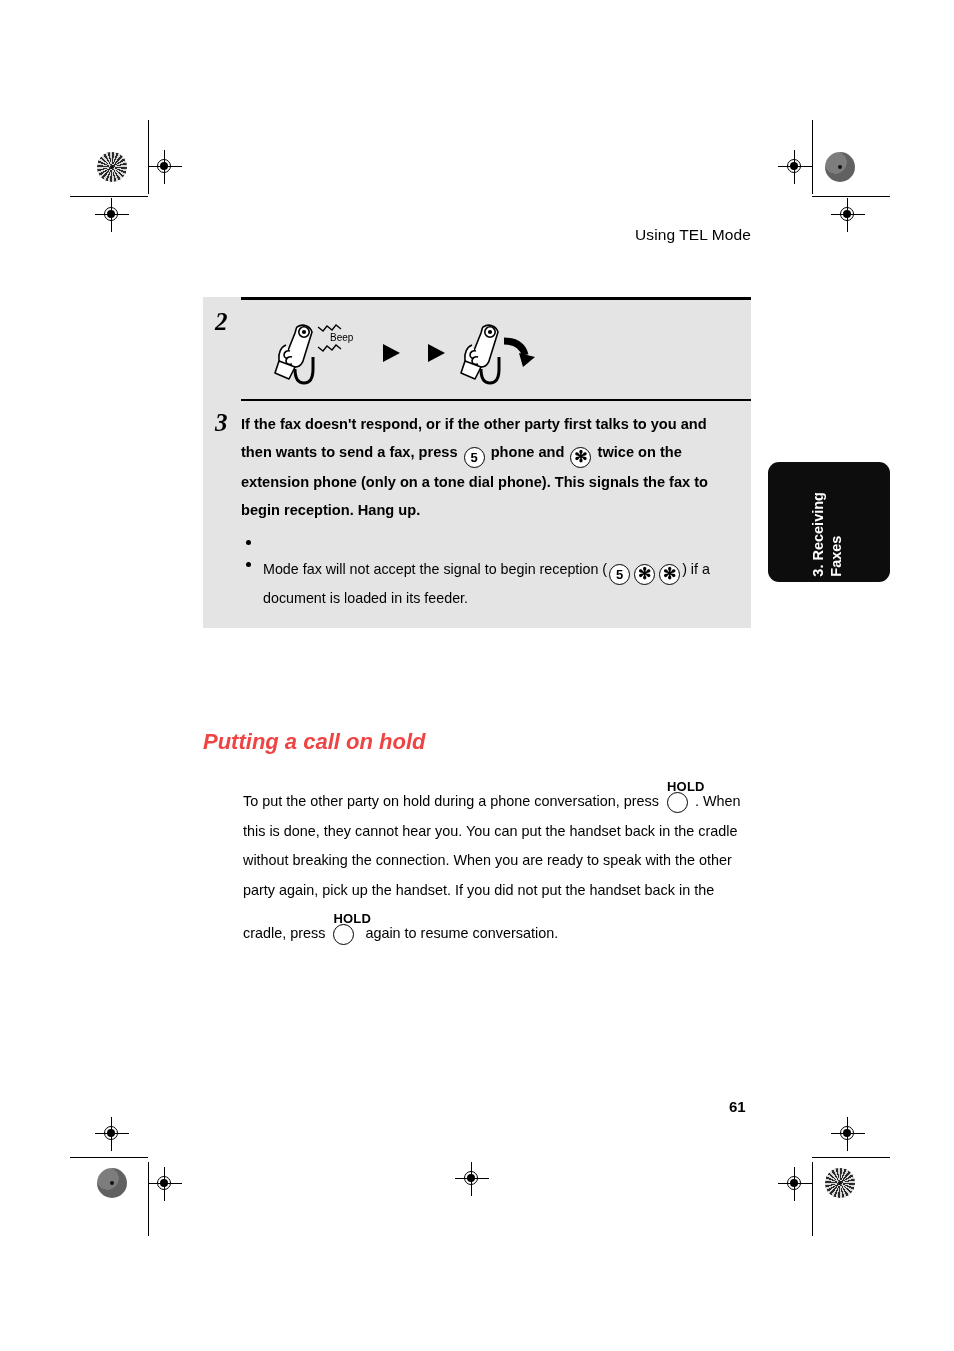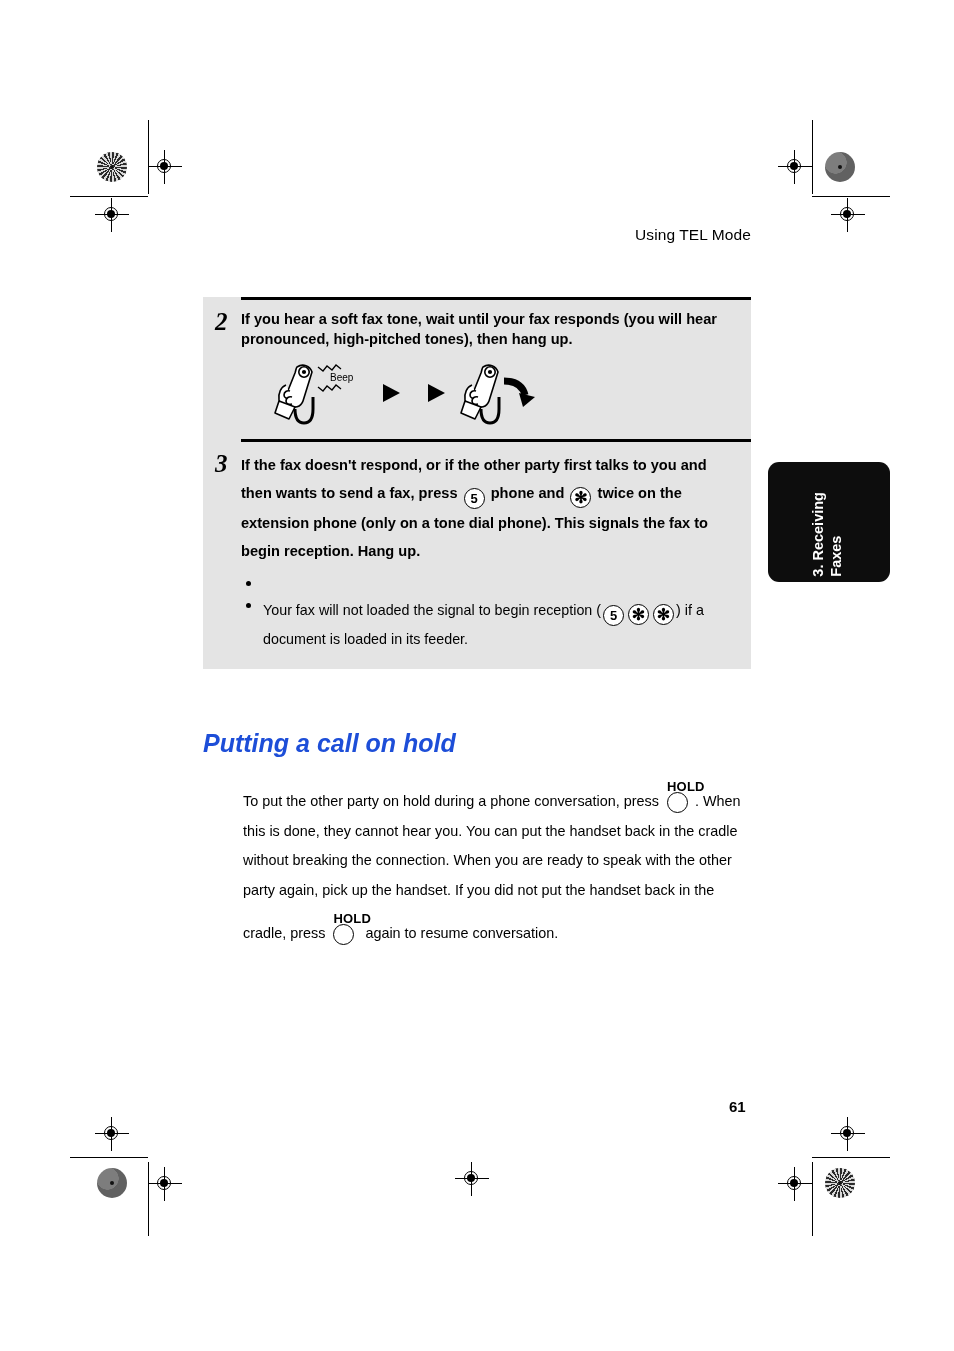--- a/index.html
+++ b/index.html
@@ -231,24 +231,24 @@
     font-family: "Liberation Sans", sans-serif;
   }
   .key.star { font-size: 16px; }
   .key.on-gray { background: #ffffff; }
 
   
   .section-heading {
     position: absolute;
     left: 203px;
     top: 729px;
-    font-size: 25px;
+    font-size: 22px;
     font-weight: 700;
     font-style: italic;
-    color: #1d4ed8;
+    color: #ef4444;
     font-family: "Liberation Sans", sans-serif;
   }
 
   
   .hold-body {
     position: absolute;
     left: 243px;
     top: 787px;
     width: 500px;
     font-size: 14.4px;
@@ -409,21 +409,20 @@
 Faxes</div>
     </div>
   </div>
 
   <div class="panel">
 
     <div class="rule top"></div>
 
     <div class="step">
       <div class="step-num">2</div>
-      <div class="step-body">If you hear a soft fax tone, wait until your fax responds (you will hear pronounced, high-pitched tones), then hang up.</div>
     </div>
 
     <div class="illus-row">
 
       <svg class="handset" width="96" height="72" viewBox="0 0 96 72">
         <g fill="none" stroke="#000" stroke-width="1.6" stroke-linejoin="round">
 
           <path d="M24 10 C30 6 37 9 39 15 L30 44 C28 50 21 52 16 48 C12 45 12 40 14 36 L22 16 C23 13 23 11 24 10 Z" fill="#ffffff"></path>
 
           <circle cx="31" cy="15" r="5.2" fill="#ffffff"></circle>
@@ -474,21 +473,21 @@
       <div class="step-body loose"><span>If the fax doesn't respond, or if the other party first talks to you and then wants to send a fax, press </span><span class="key on-gray">5</span><span> phone and </span><span class="key star on-gray">✻</span><span> twice on the extension phone (only on a tone dial phone). This signals the fax to begin reception. Hang up.</span></div>
     </div>
 
     <div class="bullets">
 
       <div class="bullet">
         <span class="dot-marker"></span>
       </div>
 
       <div class="bullet loose">
-        <span class="dot-marker"></span><span>Your fax will not loaded the signal to begin reception (</span><span class="key on-gray">5</span><span class="key star on-gray">✻</span><span class="key star on-gray">✻</span><span>) if a document is loaded in its feeder.</span>
+        <span class="dot-marker"></span><span>Mode fax will not accept the signal to begin reception (</span><span class="key on-gray">5</span><span class="key star on-gray">✻</span><span class="key star on-gray">✻</span><span>) if a document is loaded in its feeder.</span>
       </div>
 
     </div>
   </div>
 
   <div class="section-heading">Putting a call on hold</div>
 
   <div class="hold-body">
     <p class="line-tall"><span>To put the other party on hold during a phone conversation, press </span><span class="holdkey stack"><span class="cap">HOLD</span><span class="circ"></span></span><span>. When this is done, they cannot hear you. You can put the handset back in the cradle without breaking the connection. When you are ready to speak with the other party again, pick up the handset. If you did not put the handset back in the</span></p>
 

